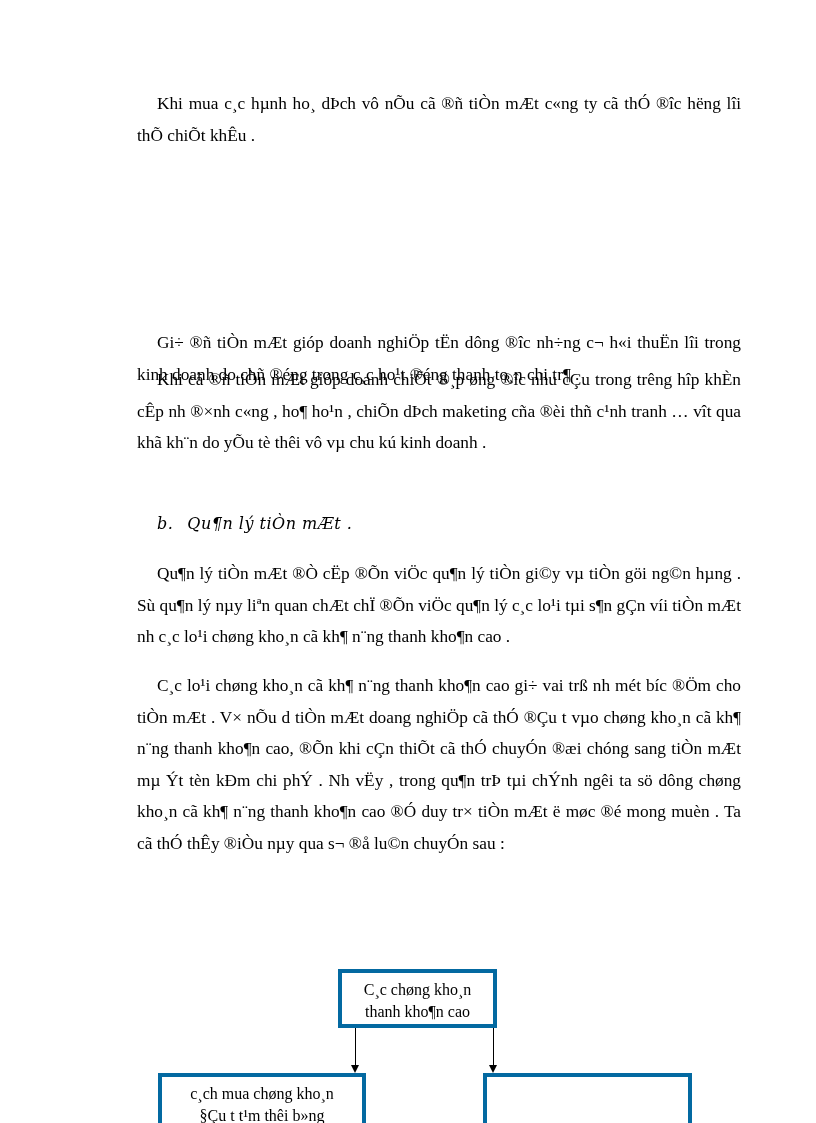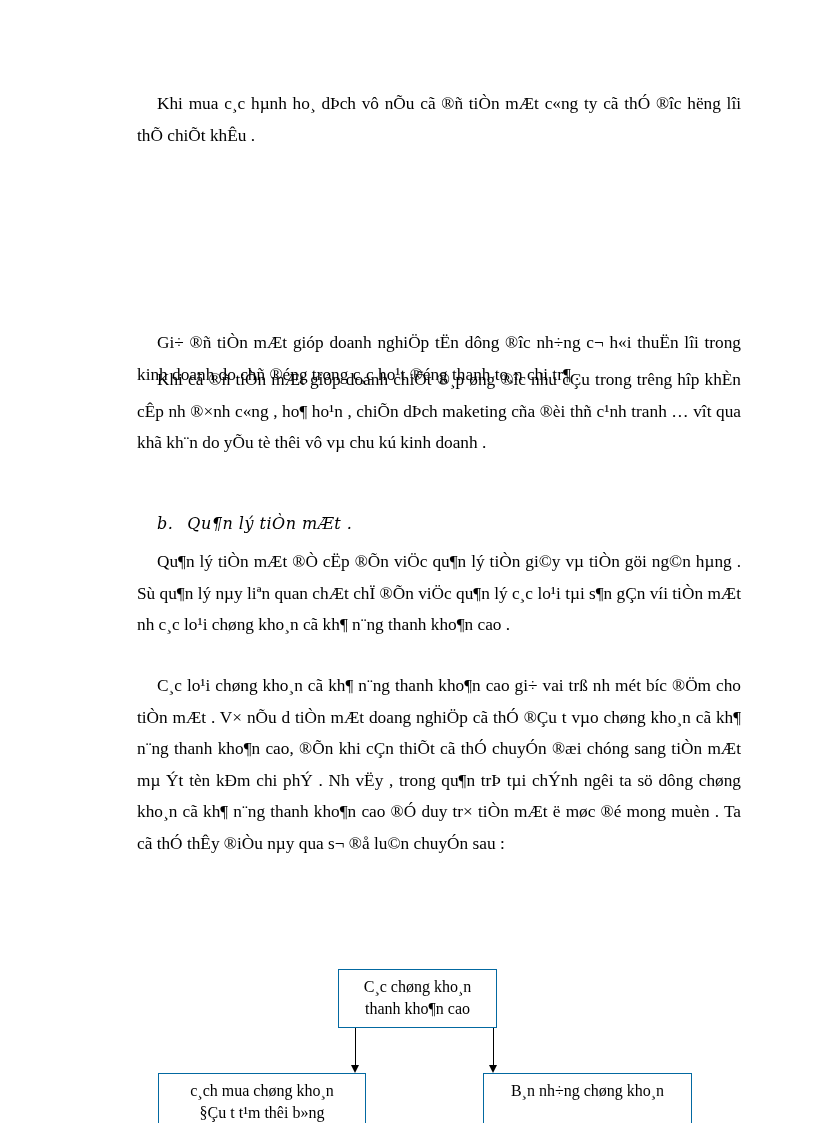--- a/index.html
+++ b/index.html
@@ -4,21 +4,21 @@
   <style>
     html, body { margin: 0; padding: 0; background: #ffffff; }
     body { width: 816px; height: 1123px; position: relative; overflow: hidden;
            font-family: "Liberation Serif", "DejaVu Serif", serif; color: #000; }
     .page { position: absolute; left: 0; top: 0; width: 816px; height: 913px; }
     .para { position: absolute; left: 137px; width: 604px; font-size: 17.3px;
             line-height: 31.5px; text-align: justify; text-indent: 20px; margin: 0; }
     .heading { position: absolute; left: 157px; font-size: 16px; font-style: italic;
                font-family: "DejaVu Serif", serif; margin: 0; letter-spacing: 0.5px; }
     .heading .num { margin-right: 14px; }
-    .box { position: absolute; border: 1px solid #0369a1; background: #fff;
+    .box { position: absolute; border: 4px solid #0369a1; background: #fff;
            font-size: 16px; line-height: 22px; text-align: center; box-sizing: border-box;
            padding-top: 6px; }
     .vline { position: absolute; width: 1px; background: #000; }
     .arrow { position: absolute; width: 0; height: 0;
              border-left: 4px solid transparent; border-right: 4px solid transparent;
              border-top: 8px solid #000; }
   </style>
 </head>
 <body>
 
@@ -28,21 +28,21 @@
 
 
   <p class="para" style="top:283px;margin-top:44px;">Gi÷ ®ñ tiÒn mÆt gióp doanh nghiÖp tËn dông ®­îc  nh÷ng c¬ h«i thuËn lîi trong kinh doanh do chñ ®éng trong c¸c ho¹t ®éng thanh to¸n chi tr¶ .</p>
 
   <p class="para" style="top:364px;">Khi cã ®ñ tiÒn mÆt gióp doanh chiÕt ®¸p øng ®­îc  nhu cÇu trong tr­êng  hîp khÈn cÊp nh­  ®×nh c«ng , ho¶ ho¹n , chiÕn dÞch maketing  cña ®èi thñ c¹nh tranh … v­ît  qua khã kh¨n do yÕu tè thêi vô vµ chu kú kinh doanh .</p>
 
   <div class="heading" style="top:514px;text-align:center;">
     <span class="num">b.</span><span>Qu¶n lý tiÒn mÆt .</span>
   </div>
 
-  <p class="para" style="top:546px;">Qu¶n lý tiÒn mÆt ®Ò cËp ®Õn viÖc qu¶n lý tiÒn gi©y vµ tiÒn göi ng©n hµng . Sù qu¶n lý nµy liªn  quan chÆt chÏ ®Õn viÖc qu¶n lý c¸c lo¹i tµi s¶n gÇn víi tiÒn mÆt nh­  c¸c lo¹i chøng kho¸n cã kh¶ n¨ng thanh kho¶n cao .</p>
+  <p class="para" style="top:558px;">Qu¶n lý tiÒn mÆt ®Ò cËp ®Õn viÖc qu¶n lý tiÒn gi©y vµ tiÒn göi ng©n hµng . Sù qu¶n lý nµy liªn  quan chÆt chÏ ®Õn viÖc qu¶n lý c¸c lo¹i tµi s¶n gÇn víi tiÒn mÆt nh­  c¸c lo¹i chøng kho¸n cã kh¶ n¨ng thanh kho¶n cao .</p>
 
   <p class="para" style="top:670px;">C¸c lo¹i chøng kho¸n cã kh¶ n¨ng thanh kho¶n cao gi÷ vai trß nh­  mét bíc ®Öm cho tiÒn mÆt . V× nÕu d­  tiÒn mÆt doang nghiÖp cã thÓ ®Çu t­  vµo chøng kho¸n cã kh¶ n¨ng thanh kho¶n cao, ®Õn khi cÇn thiÕt cã thÓ chuyÓn ®æi chóng sang tiÒn mÆt mµ Ýt tèn kÐm chi phÝ . Nh­  vËy , trong qu¶n trÞ tµi chÝnh ng­êi  ta sö dông chøng kho¸n cã kh¶ n¨ng thanh kho¶n cao ®Ó duy tr× tiÒn mÆt ë møc ®é mong muèn . Ta cã thÓ thÊy ®iÒu nµy qua s¬ ®å lu©n  chuyÓn sau :</p>
 
   <div>
     <div class="box" style="left:338px; top:969px; width:159px; height:59px;">
       <div>C¸c chøng kho¸n</div>
       <div>thanh kho¶n cao</div>
     </div>
 
     <div class="vline" style="left:355px; top:1028px; height:38px;"></div>
@@ -50,17 +50,16 @@
 
     <div class="vline" style="left:493px; top:1028px; height:38px;"></div>
     <div class="arrow" style="left:489px; top:1065px;"></div>
 
     <div class="box" style="left:158px; top:1073px; width:208px; height:70px;">
       <div>c¸ch mua  chøng kho¸n</div>
       <div>§Çu t­  t¹m thêi b»ng</div>
     </div>
 
     <div class="box" style="left:483px; top:1073px; width:209px; height:70px;">
-      <div>B¸n nh÷ng  chøng kho¸n</div>
     </div>
   </div>
 
 </div>
 
 </body></html>

